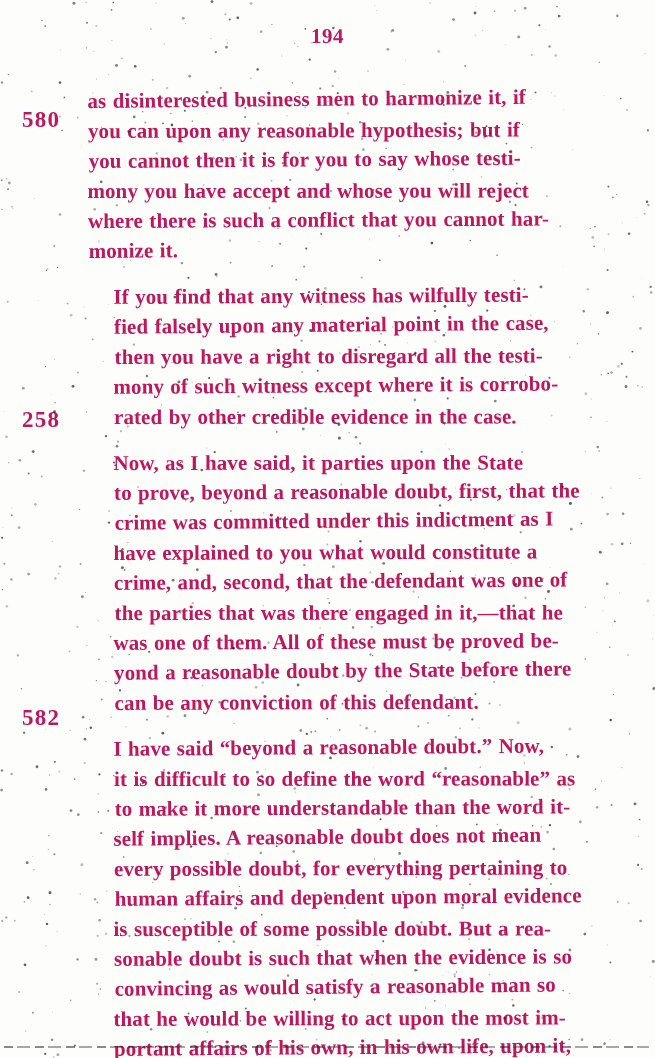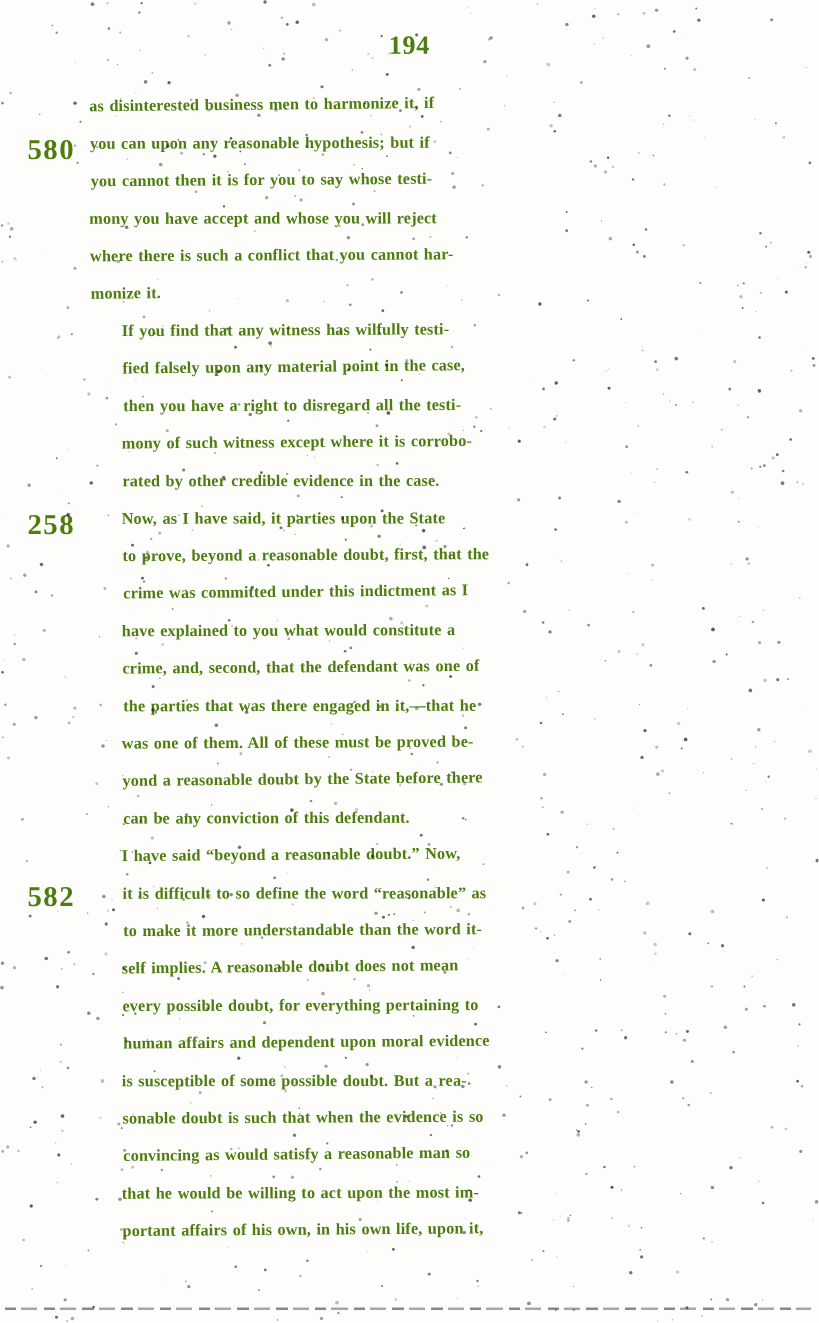--- a/index.html
+++ b/index.html
@@ -9,21 +9,21 @@
     background: #ffffff;
   }
 
   .page {
     position: relative;
     width: 655px;
     height: 1058px;
     background: #fdfdfb;
     overflow: hidden;
     font-family: "Liberation Serif", "DejaVu Serif", serif;
-    color: #4d7c0f;
+    color: #be185d;
   }
 
   
   .speckle {
     position: absolute;
     inset: 0;
     pointer-events: none;
     z-index: 5;
     opacity: 0.85;
   }
@@ -43,22 +43,22 @@
 
   
   .textblock {
     position: absolute;
     top: 70px;
     left: 72px;
     width: 536px;
   }
 
   .para {
-    margin: 0;
-    font-size: 13px;
+    margin: 16px;
+    font-size: 21px;
     line-height: 30px;
     text-align: justify;
     text-align-last: left;
     letter-spacing: 0.1px;
     word-spacing: 1px;
     font-weight: 600;
   }
 
   .para + .para {
     margin-top: 0;

